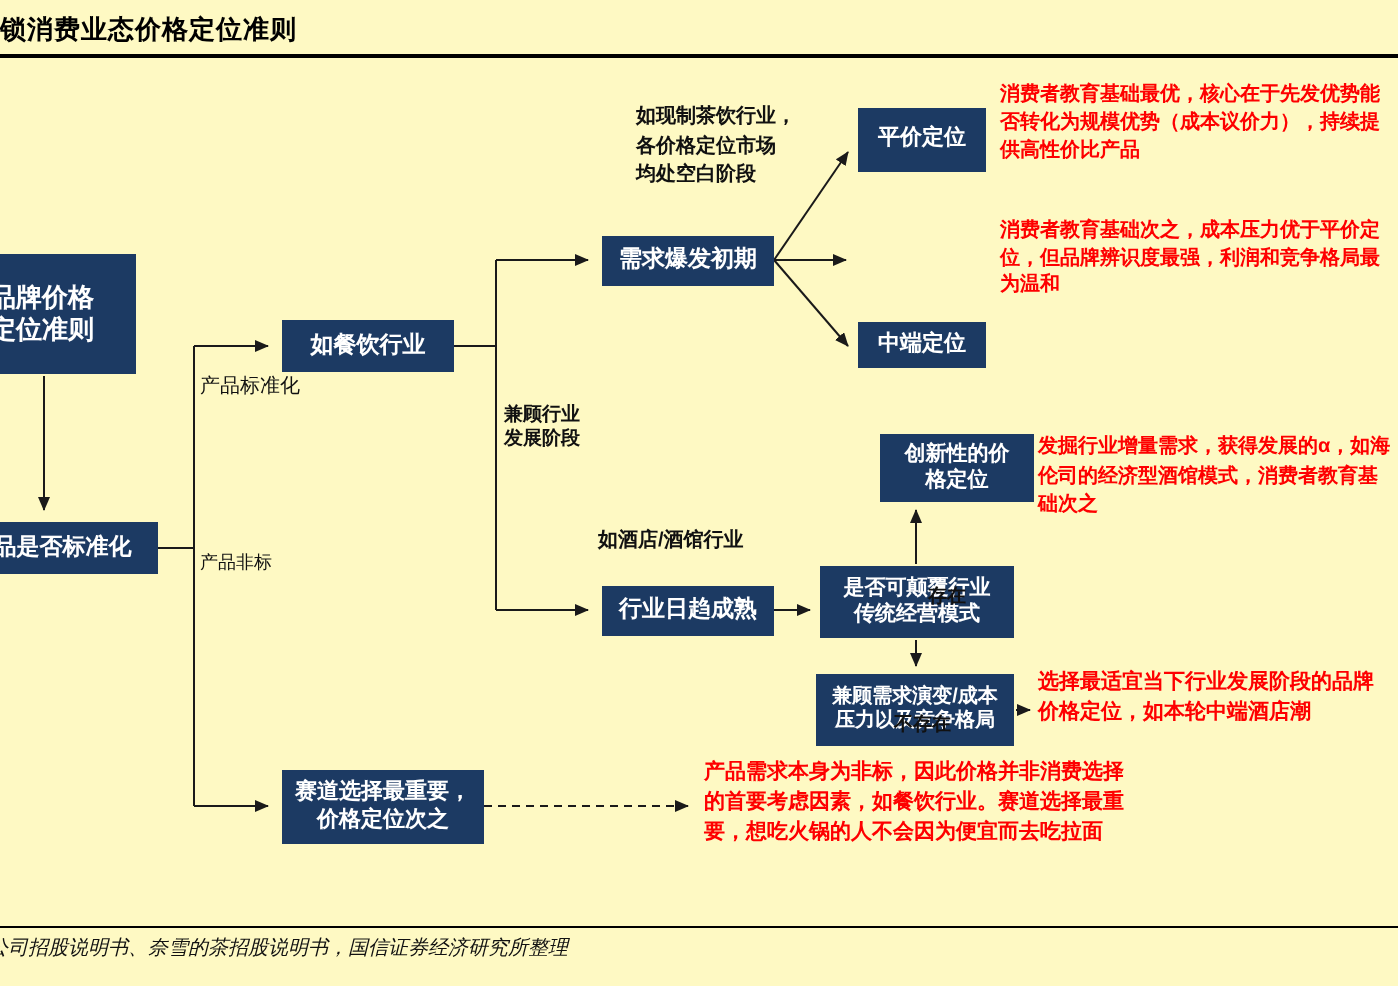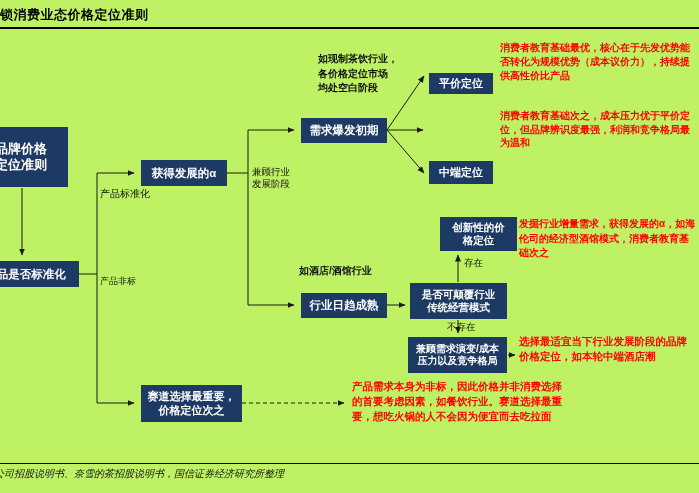--- a/index.html
+++ b/index.html
@@ -1,36 +1,36 @@
 <!DOCTYPE html>
 <html><head>
 <meta charset="utf-8">
 <style>
   html,body{margin:0;padding:0;background:#fff;}
   #stage{
     position:relative;width:699px;height:493px;overflow:hidden;
-    background:#bef264;font-family:"Liberation Sans",sans-serif;
+    background:#fef9c3;font-family:"Liberation Sans",sans-serif;
   }
   .title{
     position:absolute;left:0;top:6px;font-size:13px;font-weight:bold;color:#000;
     white-space:nowrap;letter-spacing:.5px;
   }
   .title-rule{position:absolute;left:0;top:27px;width:699px;height:2px;background:#000;}
   .bottom-rule{position:absolute;left:0;top:463px;width:699px;height:1px;background:#000;}
   .source{
     position:absolute;left:-6px;top:467px;font-size:10px;color:#111;
     font-family:"Liberation Serif",serif;font-style:italic;white-space:nowrap;
   }
   .node{
     position:absolute;background:#1c3a63;color:#fff;font-weight:bold;
     display:flex;align-items:center;justify-content:center;text-align:center;
     white-space:pre-line;line-height:1.25;
   }
   .lbl{position:absolute;color:#111;white-space:pre-line;line-height:1.25;}
-  .lbl.bold{font-weight:normal;}
+  .lbl.bold{font-weight:bold;margin-top:36px;}
   .note-black{
     position:absolute;color:#111;font-weight:bold;white-space:pre-line;line-height:14.5px;
   }
   .note-red{position:absolute;color:#fe0000;font-weight:bold;}
   svg.connectors{position:absolute;left:0;top:0;}
 </style>
 </head>
 <body>
 
 <div id="stage">
@@ -61,23 +61,23 @@
       <path d="M458 282 V255" marker-end="url(#arrow)"></path>
       <path d="M458 320 V333" marker-end="url(#arrow)"></path>
       <path d="M508 355 H515" marker-end="url(#arrow)"></path>
       <path d="M242 403 H344" marker-end="url(#arrow)" stroke-dasharray="4 3"></path>
     </g>
   </svg>
 
   <div class="node" style="left:-26px;top:127px;width:94px;height:60px;font-size:13px;">品牌价格
 定位准则</div>
   <div class="node" style="left:-28px;top:261px;width:107px;height:26px;font-size:11.5px;">产品是否标准化</div>
-  <div class="node" style="left:141px;top:160px;width:86px;height:26px;font-size:11.5px;">获得发展的α</div>
+  <div class="node" style="left:141px;top:160px;width:86px;height:26px;font-size:11.5px;">如餐饮行业</div>
   <div class="node" style="left:301px;top:118px;width:86px;height:25px;font-size:11.5px;">需求爆发初期</div>
-  <div class="node" style="left:429px;top:73px;width:64px;height:21px;font-size:11px;">平价定位</div>
+  <div class="node" style="left:429px;top:54px;width:64px;height:32px;font-size:11px;">平价定位</div>
   <div class="node" style="left:429px;top:117px;width:64px;height:23px;font-size:11px;margin-top:44px;">中端定位</div>
   <div class="node" style="left:301px;top:293px;width:86px;height:25px;font-size:11.5px;">行业日趋成熟</div>
   <div class="node" style="left:410px;top:283px;width:97px;height:36px;font-size:10.5px;">是否可颠覆行业
 传统经营模式</div>
   <div class="node" style="left:440px;top:217px;width:77px;height:34px;font-size:10.5px;">创新性的价
 格定位</div>
   <div class="node" style="left:408px;top:337px;width:99px;height:36px;font-size:10px;">兼顾需求演变/成本
 压力以及竞争格局</div>
   <div class="node" style="left:141px;top:385px;width:101px;height:37px;font-size:11px;">赛道选择最重要，
 价格定位次之</div>

